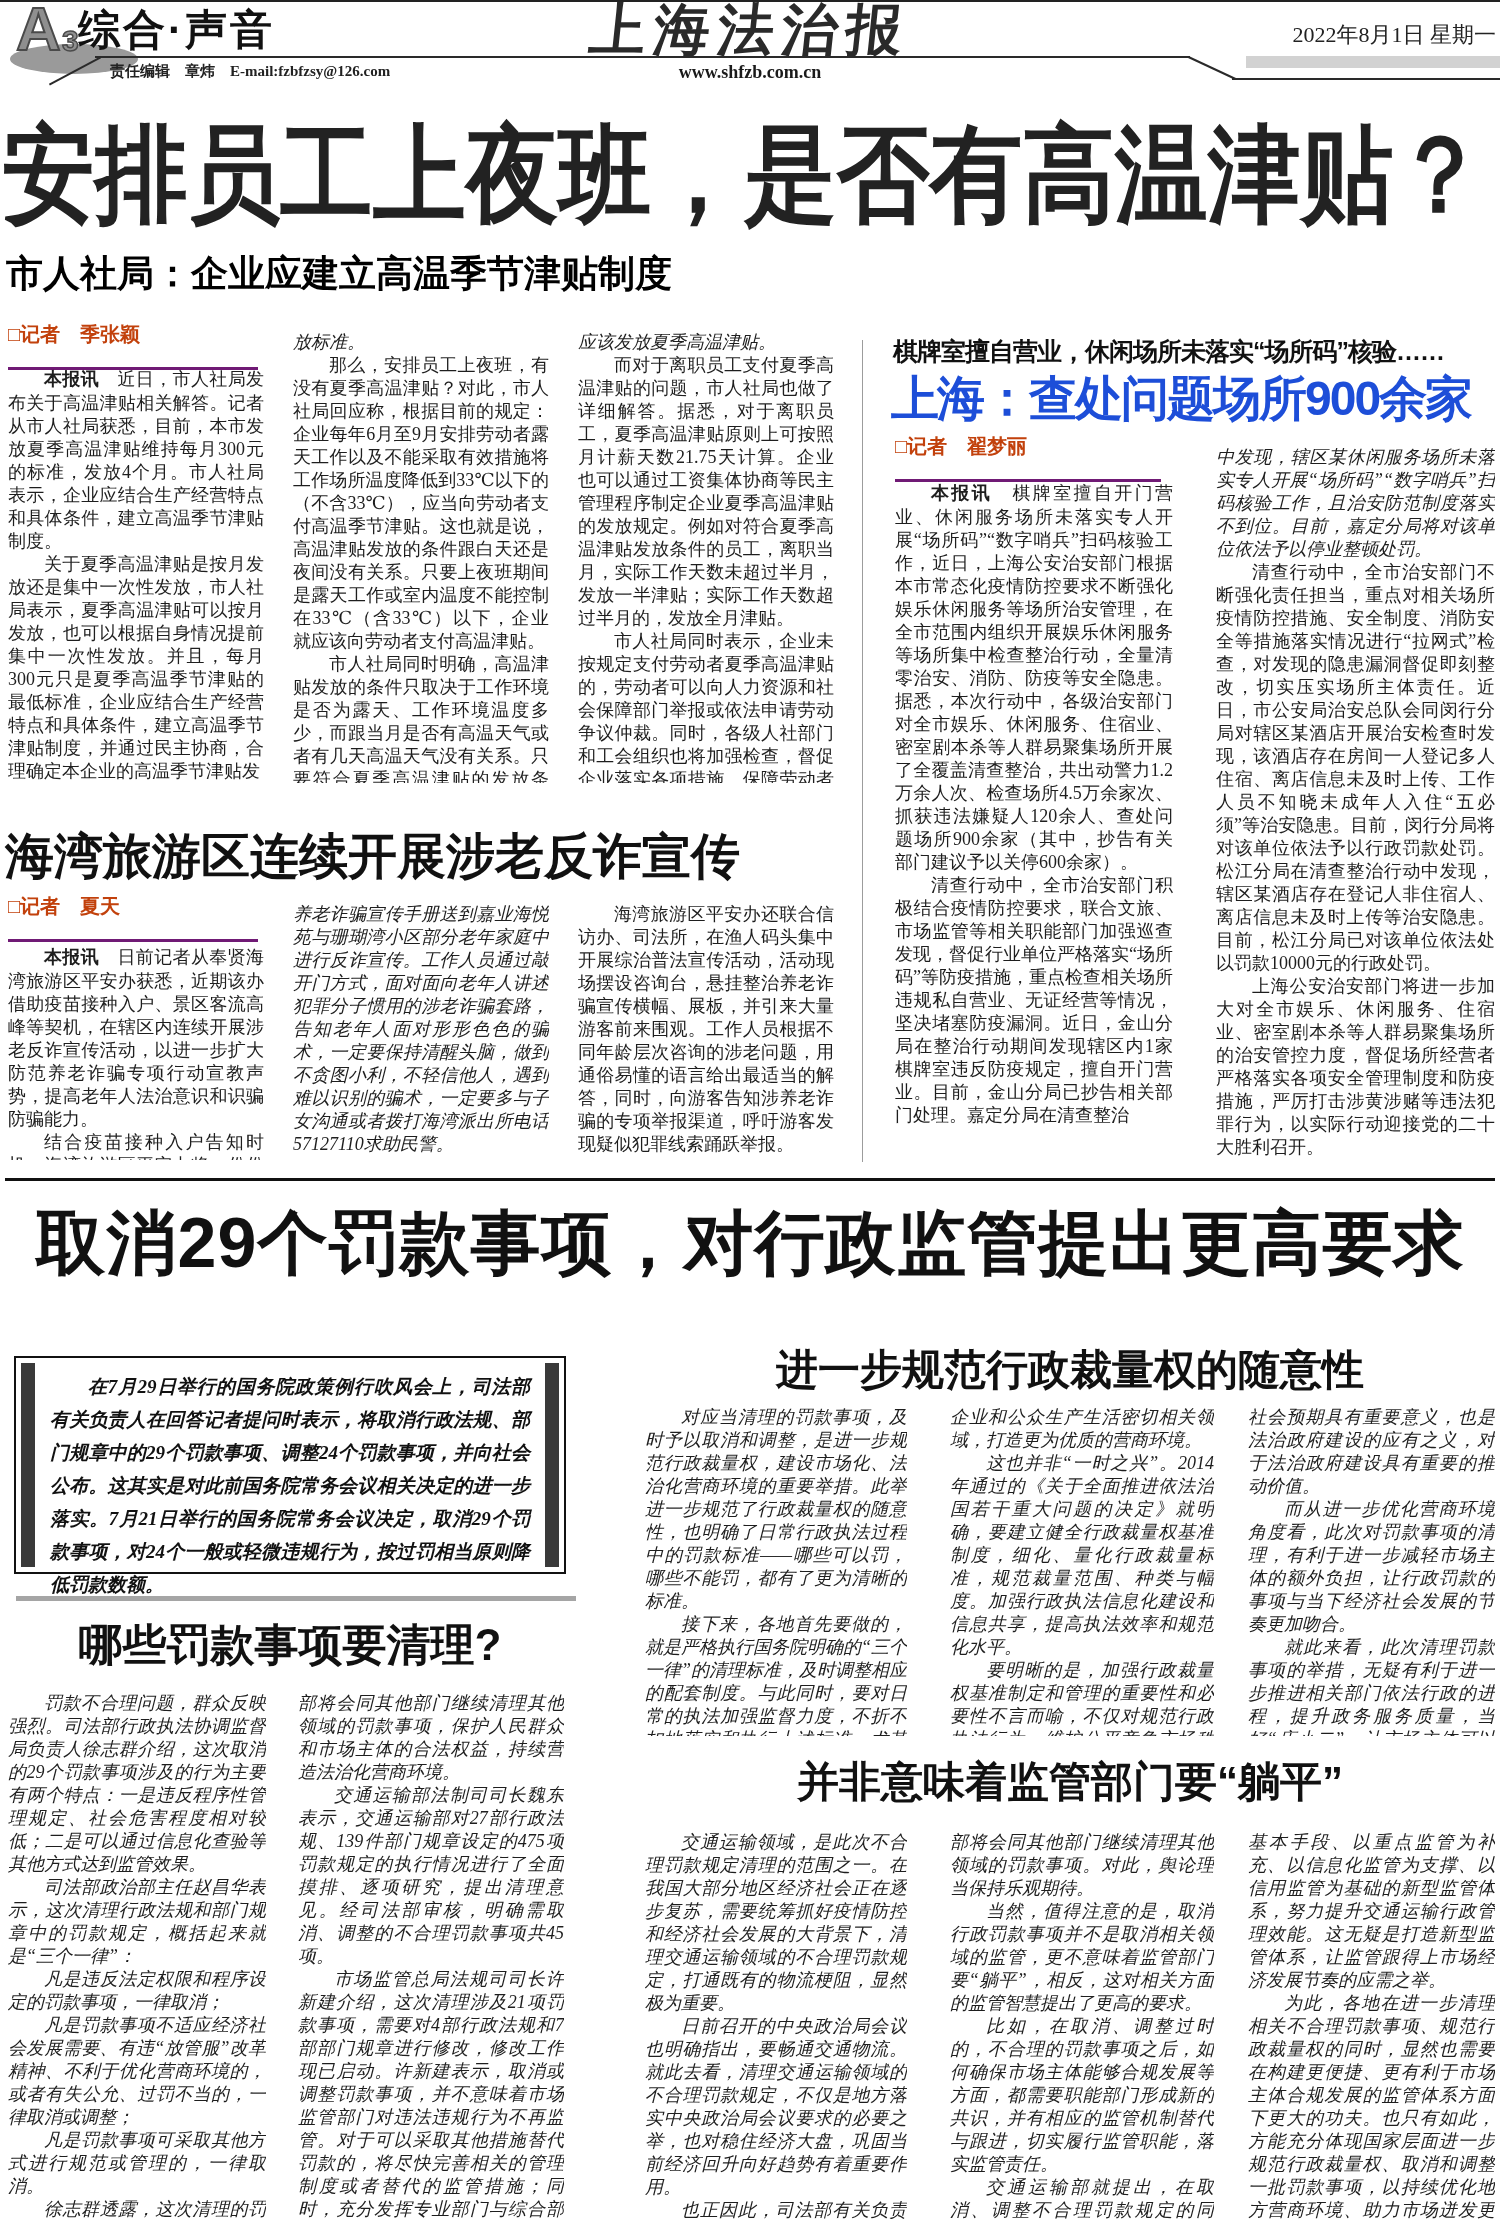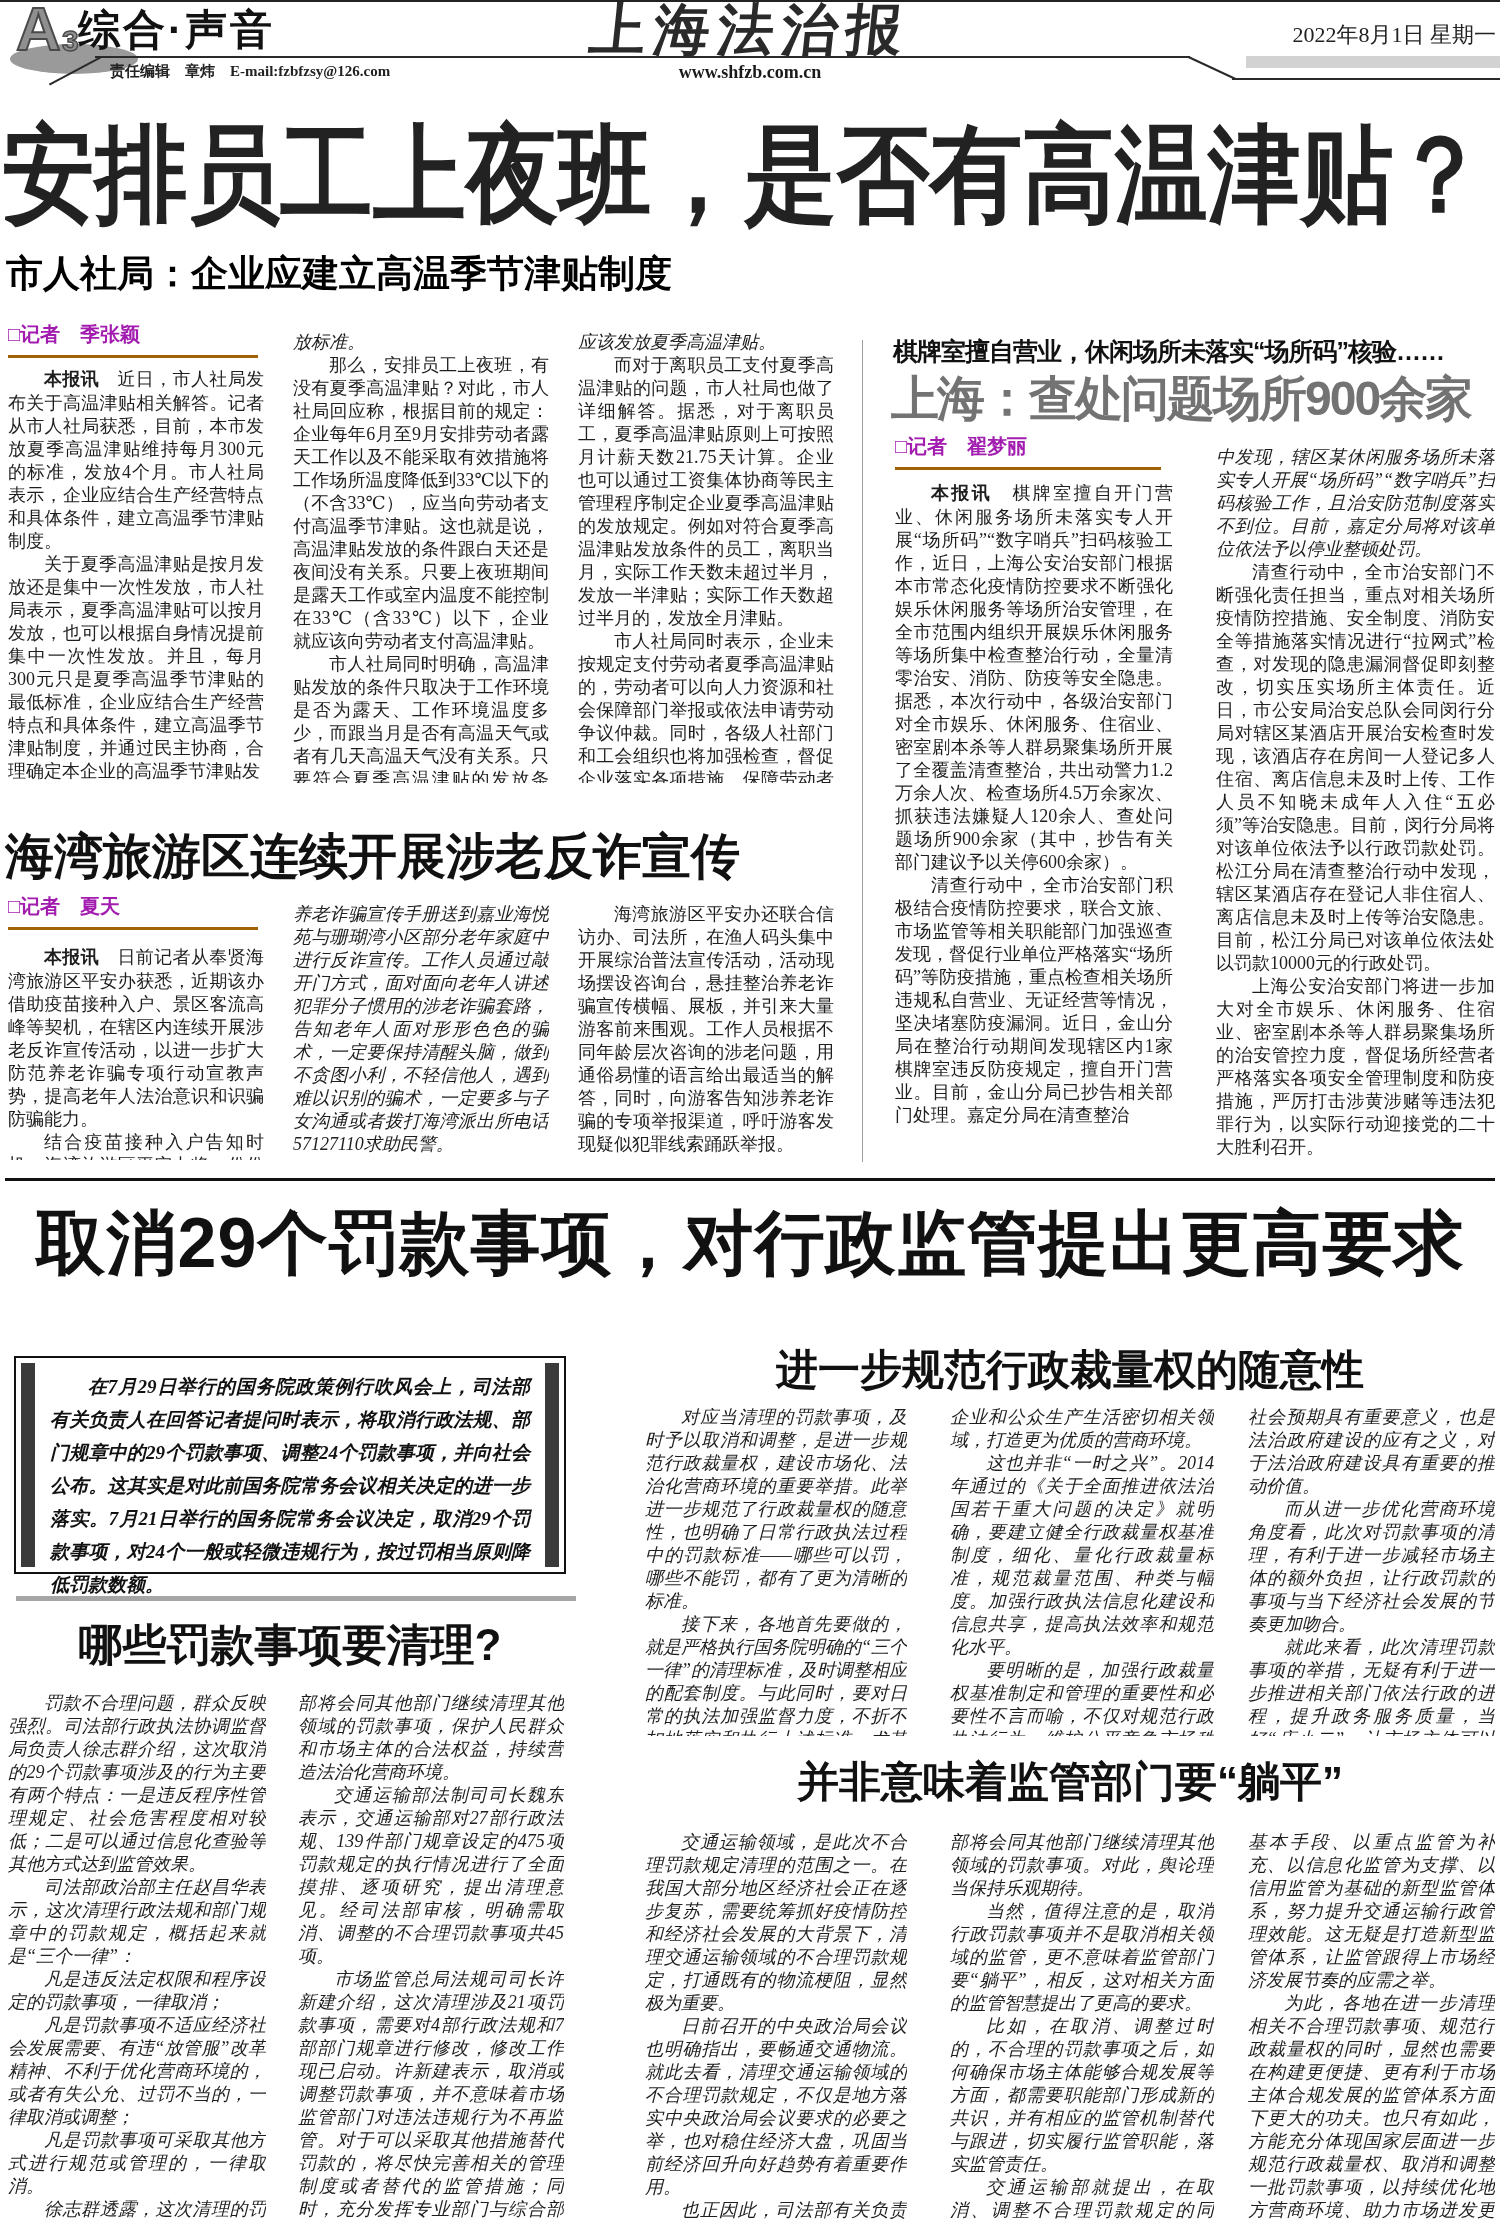--- a/index.html
+++ b/index.html
@@ -16,30 +16,30 @@
   .website{position:absolute;left:560px;top:62px;width:380px;text-align:center;font:700 18px/20px "Liberation Serif",serif;color:#1a1a1a;}
   .h-rule-l{position:absolute;left:95px;top:56px;width:1095px;height:2px;background:#2a2a2a;}
   .h-slash-l{position:absolute;left:46px;top:70px;width:58px;height:2px;background:#2a2a2a;transform:rotate(-28deg);transform-origin:center;}
   .h-slash-r{position:absolute;left:1186px;top:67px;width:52px;height:2px;background:#2a2a2a;transform:rotate(25deg);transform-origin:center;}
   .h-rule-r{position:absolute;left:1232px;top:78px;width:268px;height:2px;background:#2a2a2a;}
   .gray-bar{position:absolute;left:1246px;top:56px;width:254px;height:12px;background:#d2d2d2;}
   .date-line{position:absolute;left:1250px;top:22px;width:246px;text-align:right;font:22px/26px "Liberation Serif",serif;color:#222;white-space:nowrap;}
   
   .main-headline{position:absolute;left:2px;top:118px;font:900 106px/112px "Liberation Sans",sans-serif;color:#222;white-space:nowrap;transform:scaleX(.875);transform-origin:0 0;letter-spacing:0;}
   .main-subhead{position:absolute;left:6px;top:252px;font:800 37px/44px "Liberation Sans",sans-serif;color:#000000;white-space:nowrap;letter-spacing:0;}
-  .byline{position:absolute;font:700 20px/24px "Liberation Sans",sans-serif;color:#a21caf;border-bottom:3px solid #a16207;padding-bottom:9px;}
+  .byline{position:absolute;font:700 20px/24px "Liberation Sans",sans-serif;color:#c2410c;border-bottom:3px solid #701a75;padding-bottom:21px;}
   
   .col{position:absolute;font:18px/23px "Liberation Serif","DejaVu Serif",serif;text-align:justify;color:#1e1e1e;overflow:hidden;}
   .col p{margin:0;text-indent:2em;}
   .col p.cont{text-indent:0;font-style:italic;}
   .col p b{font-family:Liberation Mono, monospace;font-weight:700;font-style:normal;}
   .v-divider{position:absolute;left:862px;top:340px;width:1px;height:822px;background:#9c9c9c;}
   
   .eyebrow{position:absolute;left:893px;top:336px;font:700 25px/30px "Liberation Sans",sans-serif;color:#111;white-space:nowrap;letter-spacing:-1px;}
-  .art2-headline{position:absolute;left:891px;top:372px;font:900 48px/54px "Liberation Sans",sans-serif;color:#737373;white-space:nowrap;letter-spacing:-2px;}
+  .art2-headline{position:absolute;left:891px;top:372px;font:900 48px/54px "Liberation Sans",sans-serif;color:#1d4ed8;white-space:nowrap;letter-spacing:-2px;}
   
   .art3-headline{position:absolute;left:5px;top:828px;font:900 49px/56px "Liberation Sans",sans-serif;color:#111;white-space:nowrap;}
   
   .feature-top-rule{position:absolute;left:5px;top:1178px;width:1490px;height:3px;background:#111;}
   .feature-headline{position:absolute;left:0;top:1203px;width:1500px;text-align:center;font:900 70px/80px "Liberation Sans",sans-serif;color:#111;white-space:nowrap;letter-spacing:1px;}
   .intro-box{position:absolute;left:14px;top:1356px;width:552px;height:218px;border:2px solid #111;box-sizing:border-box;}
   .intro-bar{position:absolute;top:5px;bottom:5px;width:14px;background:#3a3a3a;}
   .intro-bar.l{left:5px;} .intro-bar.r{right:5px;}
   .intro-text{position:absolute;left:34px;right:34px;top:12px;font:700 19px/33px "Liberation Serif",serif;font-style:italic;text-align:justify;text-indent:2em;color:#111;}
   .intro-rule{position:absolute;left:16px;top:1596px;width:560px;height:5px;background:#a5a5a5;}

